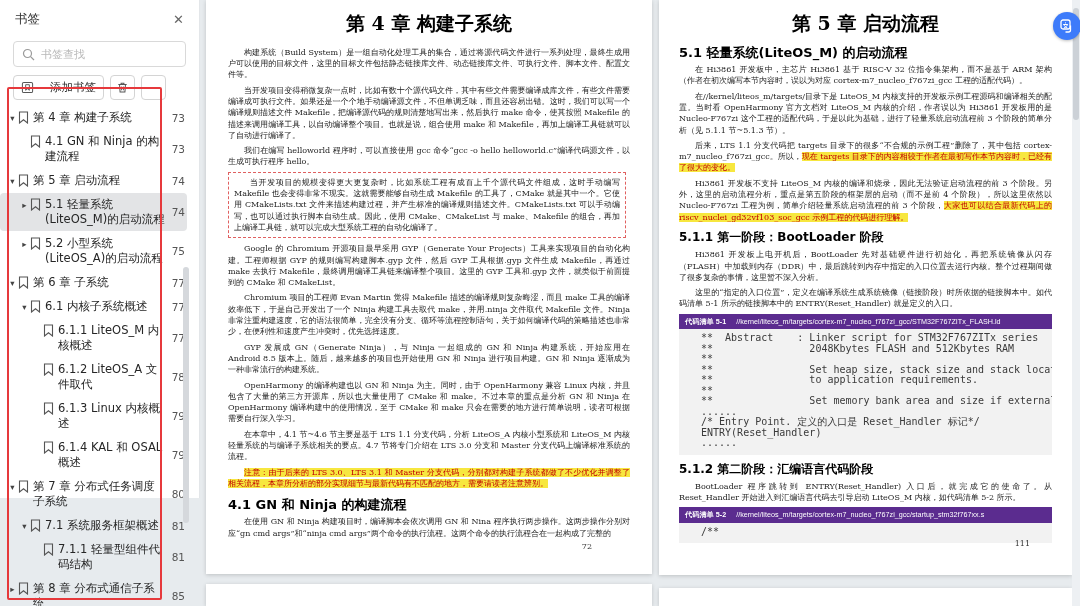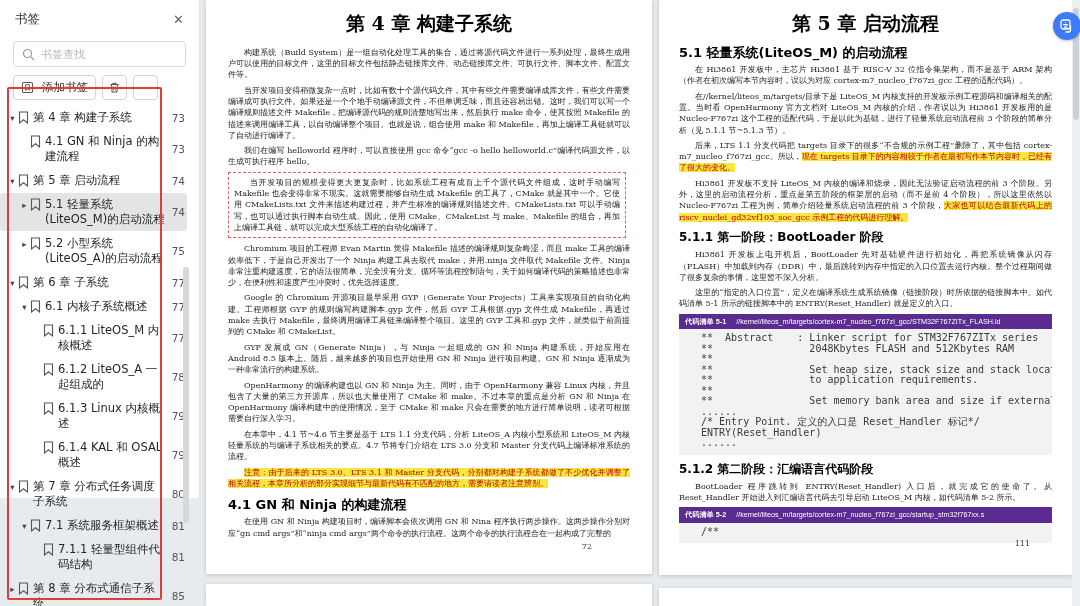--- a/index.html
+++ b/index.html
@@ -11,21 +11,21 @@
              border-right:1px solid #e3e6e9; z-index:2; }
   .sb-head { display:flex; justify-content:space-between; align-items:center; padding:11px 15px 6px 15px; }
   .sb-title { font-size:12.5px; color:#333; }
   .sb-close { font-size:13px; color:#666; cursor:pointer; line-height:1; }
   .sb-search { margin:7px 13px 0 13px; height:26px; border:1px solid #d9d9d9; border-radius:4px;
                display:flex; align-items:center; padding:0 8px; background:#fff; }
   .sb-search input { border:none; outline:none; flex:1; font-size:11px; color:#333; min-width:0;
                      font-family:"DejaVu Sans", sans-serif; }
   .sb-search input::placeholder { color:#b8b8b8; }
   .sb-tools { display:flex; gap:6px; margin:8px 13px 0 13px; }
-  .tool-btn { display:flex; align-items:center; gap:8px; border:1px solid #d4d4d4; border-radius:4px;
+  .tool-btn { display:flex; align-items:center; gap:16px; border:1px solid #d4d4d4; border-radius:4px;
               background:#fff; height:25px; padding:0 7px; font-size:11.5px; color:#333; cursor:pointer; }
   .tool-btn.square { width:25px; justify-content:center; padding:0; }
   .dots { font-size:12px; color:#444; letter-spacing:1px; }
 
   .bm-list { margin-top:6px; padding:0 8px 0 0; }
   .bm-row { display:flex; align-items:flex-start; padding:4px 2px; margin:1px 4px 1px 0; border-radius:4px; }
   .bm-row.sel { background:#e3e4e6; }
   .bm-arrow { width:11px; font-size:8.5px; color:#444; flex:none; margin-top:3px; text-align:center; }
   .bm-ico { flex:none; margin:1px 4px 0 0; }
   .bm-label { flex:1; font-size:11.5px; line-height:15px; color:#262626; }
@@ -167,21 +167,21 @@
           <path d="M1.5 1h8v11L5.5 8.8 1.5 12z" fill="none" stroke="#555" stroke-width="1.1"></path>
         </svg>
         <span class="bm-label">6.1.1 LiteOS_M 内核概述</span>
         <span class="bm-page">77</span>
       </div>
       <div class="bm-row lvl2">
         <span class="bm-arrow"></span>
         <svg width="11" height="13" viewBox="0 0 11 13" class="bm-ico">
           <path d="M1.5 1h8v11L5.5 8.8 1.5 12z" fill="none" stroke="#555" stroke-width="1.1"></path>
         </svg>
-        <span class="bm-label">6.1.2 LiteOS_A 一起组成的</span>
+        <span class="bm-label">6.1.2 LiteOS_A 文件取代</span>
         <span class="bm-page">78</span>
       </div>
       <div class="bm-row lvl2">
         <span class="bm-arrow"></span>
         <svg width="11" height="13" viewBox="0 0 11 13" class="bm-ico">
           <path d="M1.5 1h8v11L5.5 8.8 1.5 12z" fill="none" stroke="#555" stroke-width="1.1"></path>
         </svg>
         <span class="bm-label">6.1.3 Linux 内核概述</span>
         <span class="bm-page">79</span>
       </div>
@@ -231,22 +231,22 @@
 </div>
 
 <div class="page pg72 doc">
   <div class="chap-title">第 4 章 构建子系统</div>
   <p>构建系统（Build System）是一组自动化处理工具的集合，通过将源代码文件进行一系列处理，最终生成用户可以使用的目标文件，这里的目标文件包括静态链接库文件、动态链接库文件、可执行文件、脚本文件、配置文件等。</p>
   <p>当开发项目变得稍微复杂一点时，比如有数十个源代码文件，其中有些文件需要编译成库文件，有些文件需要编译成可执行文件。如果还是一个个地手动编译源文件，不但单调乏味，而且还容易出错。这时，我们可以写一个编译规则描述文件 Makefile，把编译源代码的规则清楚地写出来，然后执行 make 命令，使其按照 Makefile 的描述来调用编译工具，以自动编译整个项目。也就是说，组合使用 make 和 Makefile，再加上编译工具链就可以了自动进行编译了。</p>
   <p>我们在编写 helloworld 程序时，可以直接使用 gcc 命令“gcc -o hello helloworld.c”编译代码源文件，以生成可执行程序 hello。</p>
   <div class="boxed">
     <p>当开发项目的规模变得更大更复杂时，比如系统工程有成百上千个源代码文件组成，这时手动编写 Makefile 也会变得非常不现实。这就需要能够自动生成 Makefile 的工具了，CMake 就是其中一个。它使用 CMakeLists.txt 文件来描述构建过程，并产生标准的编译规则描述文件。CMakeLists.txt 可以手动编写，也可以通过执行脚本自动生成。因此，使用 CMake、CMakeList 与 make、Makefile 的组合，再加上编译工具链，就可以完成大型系统工程的自动化编译了。</p>
   </div>
+  <p>Google 的 Chromium 开源项目最早采用 GYP（Generate Your Projects）工具来实现项目的自动化构建。工程师根据 GYP 的规则编写构建脚本.gyp 文件，然后 GYP 工具根据.gyp 文件生成 Makefile，再通过 make 去执行 Makefile，最终调用编译工具链来编译整个项目。这里的 GYP 工具和.gyp 文件，就类似于前面提到的 CMake 和 CMakeList。</p>
   <p>Chromium 项目的工程师 Evan Martin 觉得 Makefile 描述的编译规则复杂晦涩，而且 make 工具的编译效率低下，于是自己开发出了一个 Ninja 构建工具去取代 make，并用.ninja 文件取代 Makefile 文件。Ninja 非常注重构建速度，它的语法很简单，完全没有分支、循环等流程控制语句，关于如何编译代码的策略描述也非常少，在便利性和速度产生冲突时，优先选择速度。</p>
-  <p>Google 的 Chromium 开源项目最早采用 GYP（Generate Your Projects）工具来实现项目的自动化构建。工程师根据 GYP 的规则编写构建脚本.gyp 文件，然后 GYP 工具根据.gyp 文件生成 Makefile，再通过 make 去执行 Makefile，最终调用编译工具链来编译整个项目。这里的 GYP 工具和.gyp 文件，就类似于前面提到的 CMake 和 CMakeList。</p>
   <p>GYP 发展成 GN（Generate Ninja），与 Ninja 一起组成的 GN 和 Ninja 构建系统，开始应用在 Android 8.5 版本上。随后，越来越多的项目也开始使用 GN 和 Ninja 进行项目构建。GN 和 Ninja 逐渐成为一种非常流行的构建系统。</p>
   <p>OpenHarmony 的编译构建也以 GN 和 Ninja 为主。同时，由于 OpenHarmony 兼容 Linux 内核，并且包含了大量的第三方开源库，所以也大量使用了 CMake 和 make。不过本章的重点是分析 GN 和 Ninja 在 OpenHarmony 编译构建中的使用情况，至于 CMake 和 make 只会在需要的地方进行简单说明，读者可根据需要自行深入学习。</p>
   <p>在本章中，4.1 节~4.6 节主要是基于 LTS 1.1 分支代码，分析 LiteOS_A 内核小型系统和 LiteOS_M 内核轻量系统的与编译子系统相关的要点。4.7 节将专门介绍在 LTS 3.0 分支和 Master 分支代码上编译标准系统的流程。</p>
   <p><span class="note">注意：由于后来的 LTS 3.0、LTS 3.1 和 Master 分支代码，分别都对构建子系统都做了不少优化并调整了相关流程，本章所分析的部分实现细节与最新代码有不匹配的地方，需要请读者注意辨别。</span></p>
   <div class="h2">4.1 GN 和 Ninja 的构建流程</div>
   <p>在使用 GN 和 Ninja 构建项目时，编译脚本会依次调用 GN 和 Nina 程序执行两步操作。这两步操作分别对应“gn cmd args”和“ninja cmd args”两个命令的执行流程。这两个命令的执行流程合在一起构成了完整的</p>
   <div class="pagenum p72">72</div>
 </div>
 
 <div class="page pg111 doc">

